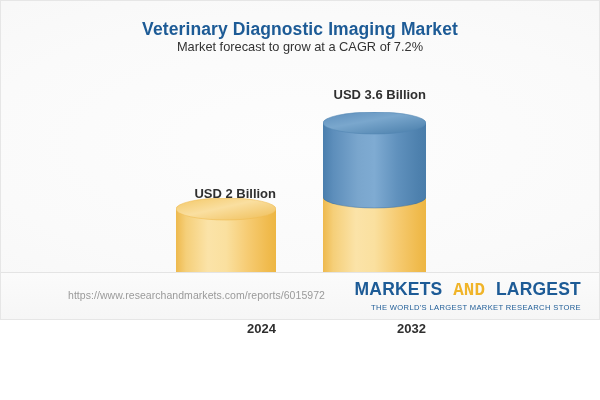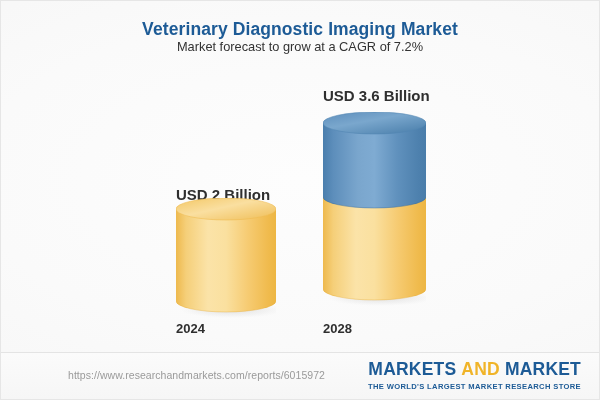--- a/index.html
+++ b/index.html
@@ -4,21 +4,21 @@
 <style>
   html,body{margin:0;padding:0;}
   body{
     width:600px;height:400px;
     background:#ffffff;
     font-family:"Liberation Sans", sans-serif;
     overflow:hidden;
   }
   #infographic{
     position:relative;
-    width:600px;height:400px;
+    width:600px;height:320px;
     box-sizing:border-box;
     background:
       radial-gradient(ellipse 120% 90% at 50% 45%, #fdfdfd 0%, #fafafa 45%, #f4f4f4 100%);
     border:1px solid #e6e6e6;
   }
   
   #header{
     position:absolute;left:0;right:0;top:18px;
     text-align:center;
   }
@@ -37,30 +37,30 @@
     line-height:16px;
   }
   
   #plot{
     position:absolute;left:0;top:0;width:600px;height:400px;
   }
   .bar-group{position:absolute;}
   .bar-value{
     position:absolute;
     width:100%;
-    text-align:left;
-    font-size:15px;
+    text-align:right;
+    font-size:13px;
     font-weight:bold;
     color:#2f2f2f;
     white-space:nowrap;
   }
   .bar-year{
     position:absolute;
     width:100%;
-    text-align:left;
+    text-align:right;
     font-size:13px;
     font-weight:bold;
     color:#2f2f2f;
   }
   .cyl{position:absolute;}
   .cyl svg{display:block;}
   
   #footer{
     position:absolute;left:0;right:0;bottom:0;height:46px;
     border-top:1px solid #e4e4e4;
@@ -78,25 +78,25 @@
     text-align:right;
     line-height:1;
   }
   #logo-main{
     font-size:17.5px;
     font-weight:bold;
     letter-spacing:0.2px;
     color:#1d5b96;
     white-space:nowrap;
   }
-  #logo-main .gold{color:#f0b429;}
+  #logo-main .gold{color:#f0b429;font-family:Liberation Mono, monospace;}
   #logo-tag{
     margin-top:4px;
     font-size:7.6px;
-    font-weight:bold;
+    font-weight:normal;
     color:#1d5b96;
     letter-spacing:0.35px;
     white-space:nowrap;
   }
 </style>
 </head>
 <body>
 
 <div id="infographic">
 
@@ -193,26 +193,26 @@
 
           <path d="M0,11 L0,85 A51.5,11 0 0 0 103,85 L103,11 Z" fill="url(#blueBody2)"></path>
 
           <path d="M0,85 A51.5,11 0 0 0 103,85" fill="none" stroke="#3f6f9c" stroke-width="1" opacity="0.45"></path>
 
           <ellipse cx="51.5" cy="11" rx="51.5" ry="11" fill="url(#blueTop2)"></ellipse>
           <ellipse cx="51.5" cy="11" rx="51.5" ry="11" fill="none" stroke="#5185b2" stroke-width="0.7" opacity="0.8"></ellipse>
         </svg>
       </div>
 
-      <div class="bar-year" style="top:234px;">2028</div>
+      <div class="bar-year" style="top:234px;">2032</div>
     </div>
   </div>
 
   <div id="footer">
     <div id="footer-url">https://www.researchandmarkets.com/reports/6015972</div>
 
     <div id="logo">
-      <div id="logo-main"><span>MARKETS</span><span class="gold">&nbsp;<span>AND</span>&nbsp;</span><span>MARKET</span></div>
+      <div id="logo-main"><span>MARKETS</span><span class="gold">&nbsp;<span>AND</span>&nbsp;</span><span>LARGEST</span></div>
       <div id="logo-tag">THE WORLD'S LARGEST MARKET RESEARCH STORE</div>
     </div>
   </div>
 
 </div>
 
 </body></html>

